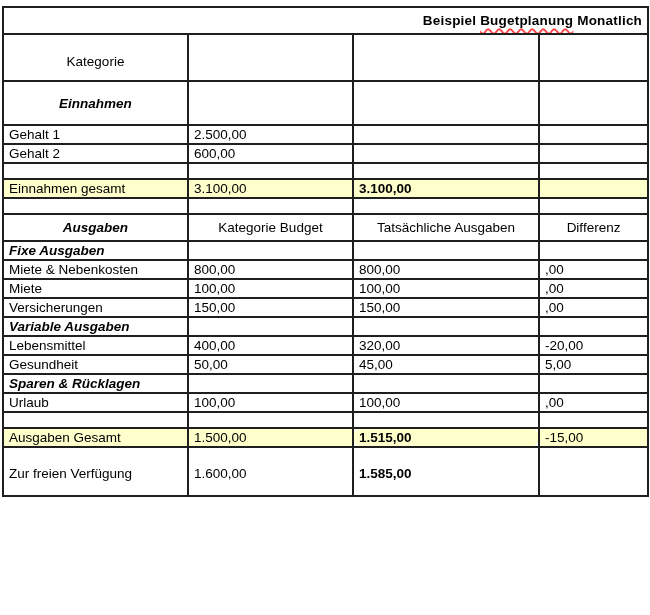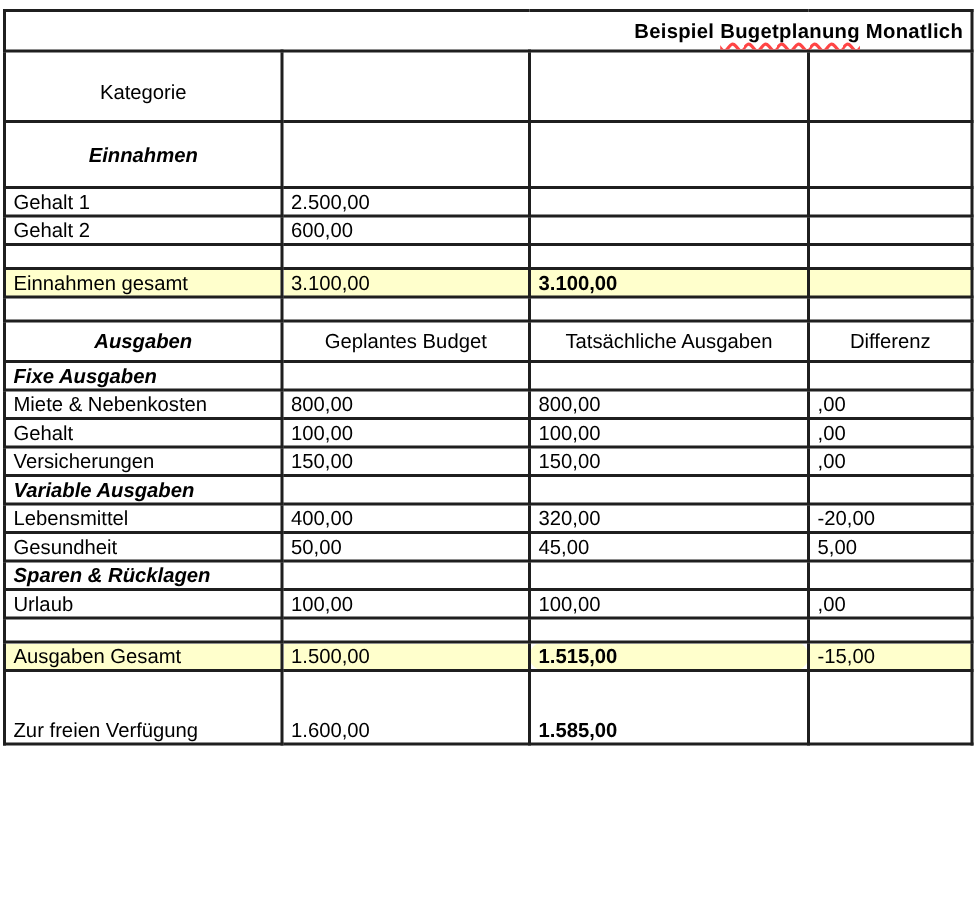--- a/index.html
+++ b/index.html
@@ -18,21 +18,21 @@
     border:2px solid var(--grid-border);
     font-size:13.5px;color:#000;
     padding:1px 5px;vertical-align:middle;
     overflow:hidden;white-space:nowrap;
   }
   tr.r-title{height:27px;}
   tr.r-def{height:16px;}
   tr.r-kategorie{height:47px;}
   tr.r-kategorie td{vertical-align:top;padding-top:19px;}
   tr.r-tall{height:49px;}
-  tr.r-tall td{vertical-align:bottom;padding-bottom:1px;}
+  tr.r-tall td{vertical-align:bottom;padding-bottom:14px;}
   .title-cell{font-size:20px;font-weight:bold;text-align:right;letter-spacing:0.2px;}
   .misspelled{
     text-decoration-line:underline;
     text-decoration-style:wavy;
     text-decoration-color:var(--spellcheck-underline);
     text-decoration-thickness:1.5px;
     text-underline-offset:3px;
   }
   .t-left{text-align:left;}
   .t-num{text-align:left;}
@@ -104,41 +104,41 @@
 
   <tr class="r-def">
     <td></td>
     <td></td>
     <td></td>
     <td></td>
   </tr>
 
   <tr class="r-def" style="height:27px">
     <td class="t-center bi">Ausgaben</td>
-    <td class="t-center">Geplantes Budget</td>
+    <td class="t-center">Kategorie Budget</td>
     <td class="t-center">Tatsächliche Ausgaben</td>
     <td class="t-center">Differenz</td>
   </tr>
 
   <tr class="r-def">
     <td class="t-left sec">Fixe Ausgaben</td>
     <td></td>
     <td></td>
     <td></td>
   </tr>
 
   <tr class="r-def">
     <td class="t-left">Miete &amp; Nebenkosten</td>
     <td class="t-num">800,00</td>
     <td class="t-num">800,00</td>
     <td class="t-num">,00</td>
   </tr>
 
   <tr class="r-def">
-    <td class="t-left">Gehalt</td>
+    <td class="t-left">Miete</td>
     <td class="t-num">100,00</td>
     <td class="t-num">100,00</td>
     <td class="t-num">,00</td>
   </tr>
 
   <tr class="r-def">
     <td class="t-left">Versicherungen</td>
     <td class="t-num">150,00</td>
     <td class="t-num">150,00</td>
     <td class="t-num">,00</td>

